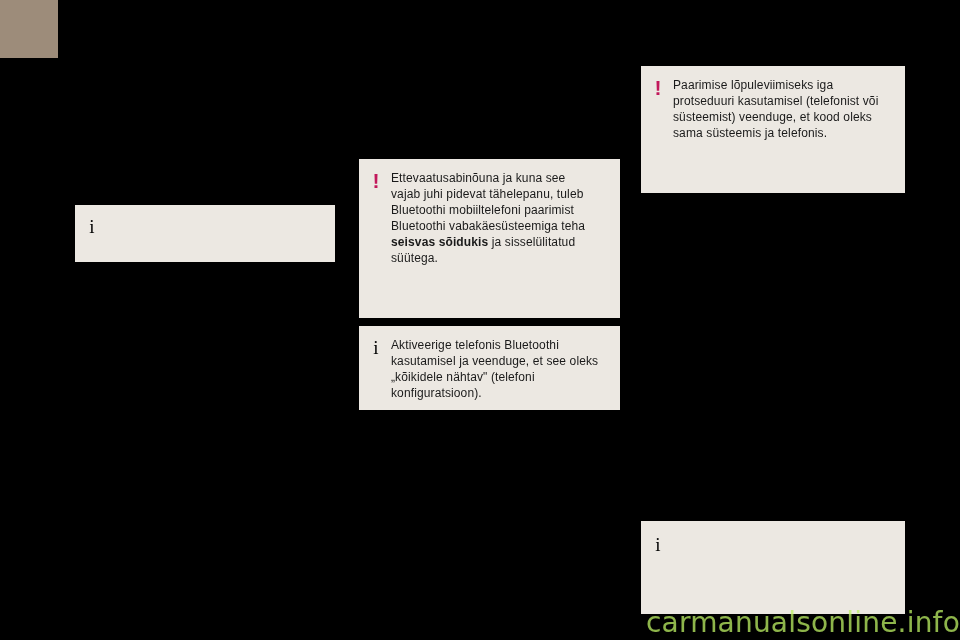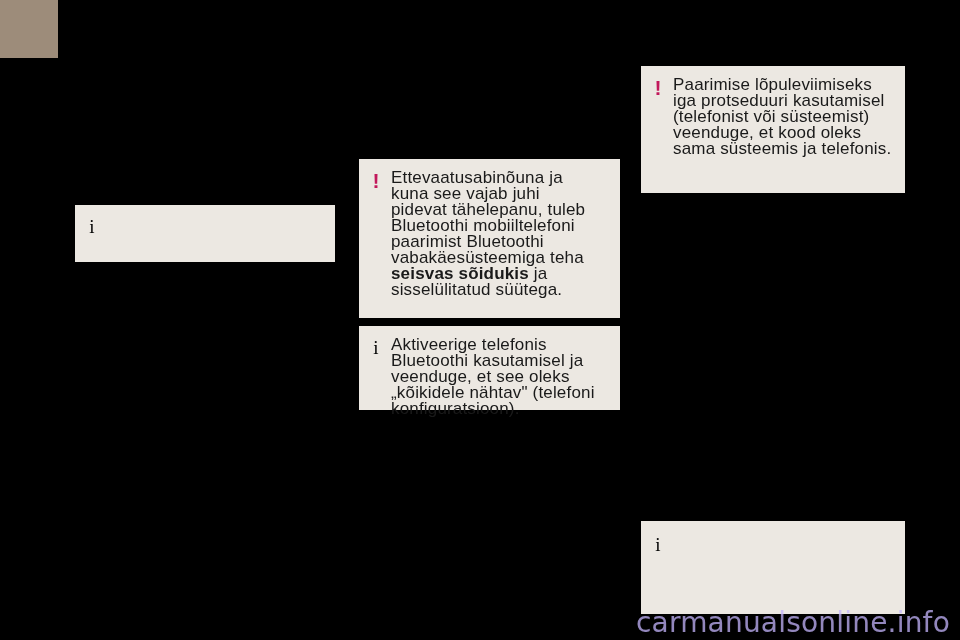--- a/index.html
+++ b/index.html
@@ -61,21 +61,21 @@
     font-family: "Liberation Sans", sans-serif;
     color: #c2185b;
     font-size: 21px;
     font-weight: 700;
     padding-top: 0px;
     letter-spacing: 0;
   }
   .note-text {
     flex: 1 1 auto;
     color: #1a1a1a;
-    font-size: 17px;
+    font-size: 12px;
     line-height: 16px;
     letter-spacing: 0.01em;
     padding-left: 7px;
   }
   .note-text b {
     font-weight: 700;
   }
 
   
   #box-usb-cables {
@@ -103,23 +103,22 @@
   }
   #box-failure-retry .note-inner { padding: 13px 14px 0 9px; }
 
   
   .watermark {
     position: absolute;
     left: 0;
     bottom: 2px;
     width: 960px;
     text-align: right;
-    padding-right: 10px;
     box-sizing: border-box;
-    color: #c4b5fd;
+    color: #bef264;
     font-size: 28px;
     line-height: 30px;
     letter-spacing: 0.2px;
     font-family: "DejaVu Sans", sans-serif;
     opacity: 0.75;
     white-space: nowrap;
     pointer-events: none;
   }
 </style>
 </head>

